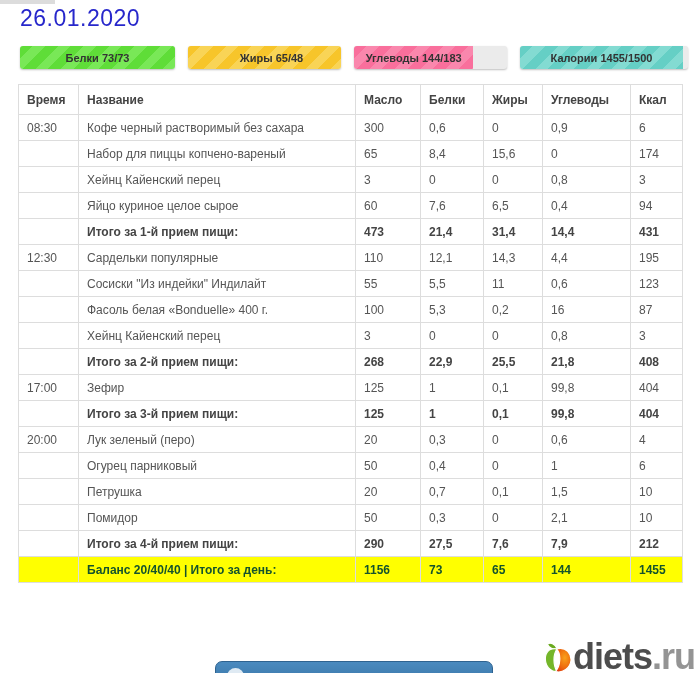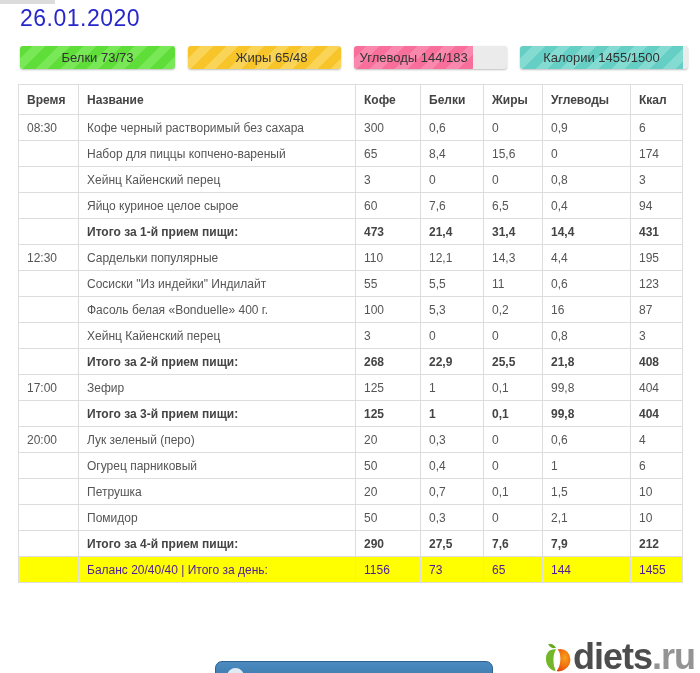--- a/index.html
+++ b/index.html
@@ -22,38 +22,38 @@
     box-shadow:0 1px 2px rgba(0,0,0,0.25); position:relative;
   }
   .bar-protein  { width:155px; }
   .bar-fat      { width:153px; }
   .bar-carbs    { width:153px; }
   .bar-calories { width:168px;text-align:center; }
   .bar-fill {
     height:100%; display:flex; align-items:center; justify-content:center;
   }
   .bar-label {
-    font-size:13px; font-weight:normal; color:#333; white-space:nowrap;
+    font-size:11px; font-weight:bold; color:#333; white-space:nowrap;
   }
 
   
   .diary {
     position:absolute; top:84px; left:18px; width:664px;
     border-collapse:collapse; table-layout:fixed;
     font-size:12px; color:#555;
   }
   .diary th, .diary td {
     border:1px solid #ddd; padding:0 8px; text-align:left;
     overflow:hidden; white-space:nowrap;
   }
   .diary thead th { height:29px; font-weight:bold; color:#444; }
   .diary tbody td { height:25px; }
   .diary tr.meal-subtotal-row td { font-weight:bold; color:#444; }
   .diary tr.day-total-row td {
-    font-weight:normal; color:#4c1d95; background:var(--grand-bg,#ffff00);
+    font-weight:bold; color:#14532d; background:var(--grand-bg,#ffff00);
   }
 
   
   .action-button {
     position:absolute; left:215px; top:661px; width:276px; height:30px;
     background:linear-gradient(#4a8abf,#356f9e); border-radius:7px;
     border:1px solid #2f6390; cursor:pointer;
   }
   .button-icon {
     position:absolute; left:11px; top:6px; width:17px; height:17px;
@@ -110,21 +110,21 @@
       <col style="width:65px">
     <col style="width:63px">
       <col style="width:59px">
       <col style="width:88px">
       <col style="width:52px">
   </colgroup>
   <thead>
     <tr>
         <th>Время</th>
         <th>Название</th>
-        <th>Кофе</th>
+        <th>Масло</th>
         <th>Белки</th>
         <th>Жиры</th>
         <th>Углеводы</th>
         <th>Ккал</th>
       </tr>
   </thead>
   <tbody>
       <tr class="food-row">
         <td>08:30</td>
         <td>Кофе черный растворимый без сахара</td>

